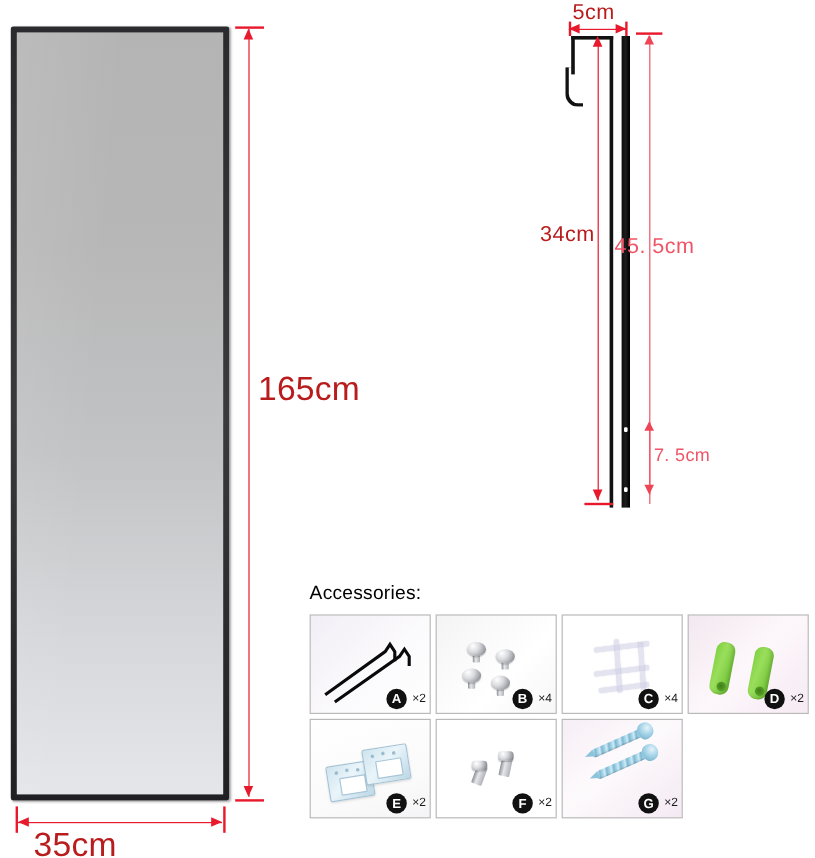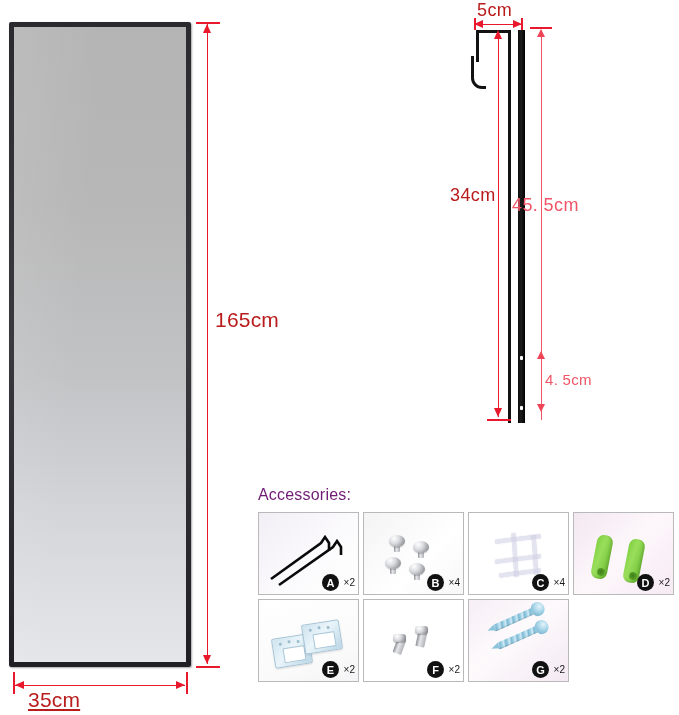--- a/index.html
+++ b/index.html
@@ -40,21 +40,21 @@
   .arr-down{border-left:4.5px solid transparent;border-right:4.5px solid transparent;border-top:9px solid #e8192c;}
   .arr-left{border-top:4.5px solid transparent;border-bottom:4.5px solid transparent;border-right:9px solid #e8192c;}
   .arr-right{border-top:4.5px solid transparent;border-bottom:4.5px solid transparent;border-left:9px solid #e8192c;}
   .arr-up.sm{border-left-width:4px;border-right-width:4px;border-bottom-width:8px;border-bottom-color:#ef4455;}
   .arr-down.sm{border-left-width:4px;border-right-width:4px;border-top-width:8px;border-top-color:#ef4455;}
 
   .dim-text{
     position:absolute;color:#b91c1c;white-space:nowrap;
     font-family:"Liberation Sans","DejaVu Sans",sans-serif;
   }
-  .dim-text.big{font-size:21px;letter-spacing:.2px;}
+  .dim-text.big{font-size:28px;letter-spacing:.2px;}
   .dim-text.mid{font-size:18px;letter-spacing:.4px;}
   .dim-text.small{font-size:15px;letter-spacing:.3px;}
   .dim-text.soft{color:#ef5566;}
 
   
   #profile-figure{position:absolute;left:455px;top:8px;width:200px;height:430px;}
 
   .hook-bracket{position:absolute;left:16px;top:22px;width:40px;height:140px;}
   .hook-bracket .hb-top{position:absolute;left:5px;top:0;width:35px;height:0;border-top:3.4px solid #121212;}
   .hook-bracket .hb-right{position:absolute;left:37px;top:0;width:0;height:393px;border-left:3.4px solid #121212;}
@@ -67,21 +67,21 @@
 
   .flat-bar{
     position:absolute;left:63px;top:22px;width:7px;height:393px;
     background:linear-gradient(90deg,#0d0d0d 0%,#1d1d1d 45%,#000 100%);
   }
   .bar-hole{position:absolute;left:1.6px;width:3.6px;height:3.6px;background:#ffffff;border-radius:1px;}
 
   
   #accessories{position:absolute;left:258px;top:486px;width:418px;height:200px;}
   .acc-title{
-    position:absolute;left:0;top:0;font-size:16px;color:#701a75;
+    position:absolute;left:0;top:0;font-size:16px;color:#000000;
     font-family:"Liberation Sans","DejaVu Sans",sans-serif;letter-spacing:.2px;
   }
   .acc-grid{position:absolute;left:0;top:26px;width:418px;}
   .acc-row{display:flex;gap:4px;margin-bottom:4px;}
   .acc-box{
     position:relative;width:101px;height:83px;
     border:1px solid #b9b9b9;background:#fbfbfd;overflow:hidden;
     box-sizing:border-box;
   }
   .acc-art{position:absolute;inset:0;}
@@ -216,21 +216,21 @@
     <div class="tick-h" style="left:530px;top:27px;width:22px;"></div>
     <div class="dim-line-v thin" style="left:541px;top:30px;height:390px;"></div>
     <div class="arr arr-up sm" style="left:537px;top:29px;"></div>
     <div class="dim-text mid soft" style="left:512px;top:195px;">45. 5cm</div>
   </div>
 
   <div>
     <div class="dim-line-v thin" style="left:541px;top:352px;height:60px;"></div>
     <div class="arr arr-up sm" style="left:537px;top:351px;"></div>
     <div class="arr arr-down sm" style="left:537px;top:404px;"></div>
-    <div class="dim-text small soft" style="left:545px;top:371px;">4. 5cm</div>
+    <div class="dim-text small soft" style="left:545px;top:371px;">7. 5cm</div>
   </div>
 
   <div id="accessories">
     <div class="acc-title">Accessories:</div>
 
     <div class="acc-grid">
 
       <div class="acc-row">
 
         <div class="acc-box bg-lav">

